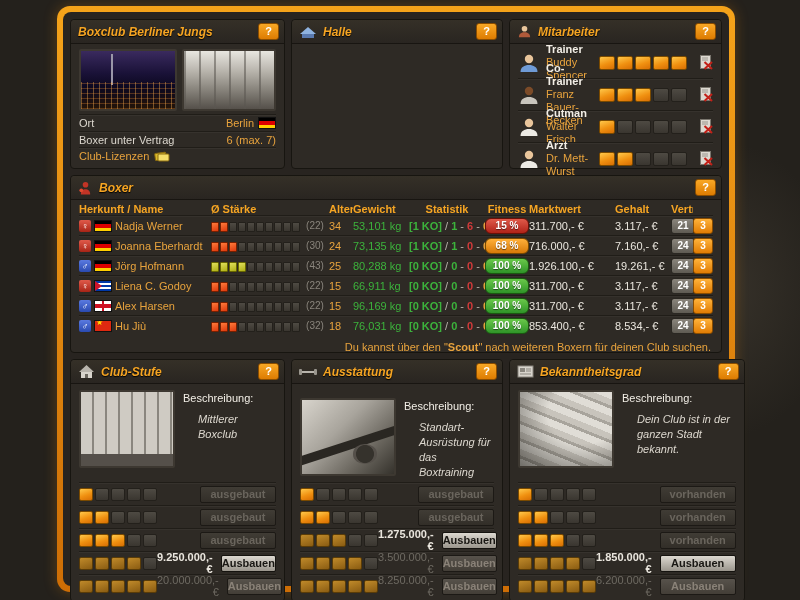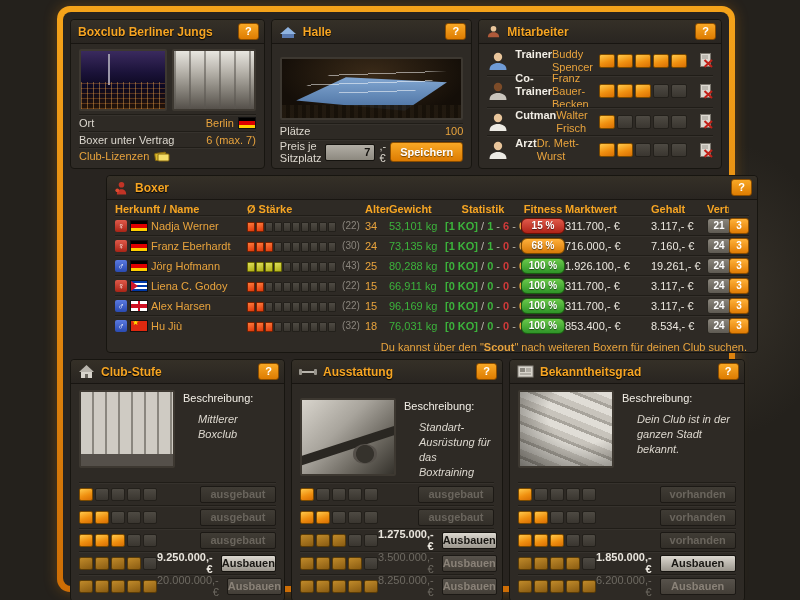--- a/index.html
+++ b/index.html
@@ -13,24 +13,24 @@
   .frame-inner{width:100%;height:100%;background:#282420;border-radius:8px;box-sizing:border-box;
          padding:7px;display:flex;flex-direction:column;gap:6px;}
   .row-top{display:flex;gap:6px;height:150px;}
   .row-mid{height:178px;}
   .row-bot{display:flex;gap:6px;flex:1;}
   .panel{background:#2e2a25;border:1px solid #171510;border-radius:4px;display:flex;flex-direction:column;
          box-shadow:inset 0 1px 0 rgba(255,255,255,.05);box-sizing:border-box;}
   .p-club,.p-stufe{width:215px;}
   .p-halle,.p-ausstattung{width:212px;gap:8px;}
   .p-mitarbeiter,.p-bekannt{flex:1;}
-  .p-boxer{width:100%;height:100%;margin-left:36px;}
+  .p-boxer{width:100%;height:100%;}
   .panel-header{height:23px;flex:0 0 23px;display:flex;align-items:center;gap:6px;padding:0 5px 0 7px;
          background:linear-gradient(#353027,#292521);border-bottom:1px solid #181511;border-radius:4px 4px 0 0;}
-  .panel-title{color:#f6a523;font-weight:bold;font-size:12px;text-shadow:0 1px 1px #000;}
+  .panel-title{color:#f6a523;font-weight:bold;font-size:12px;text-shadow:0 1px 1px #000;font-style:italic;}
   .hicon{display:inline-flex;align-items:center;}
   .help-btn{margin-left:auto;width:21px;height:17px;background:linear-gradient(#f9a825,#dd7c02);
          border:1px solid #8a4d00;border-radius:3px;color:#fff;font-weight:bold;font-size:11px;
          text-align:center;cursor:pointer;padding:0;line-height:15px;}
   .panel-body{flex:1;padding:3px 8px 4px;display:flex;flex-direction:column;min-height:0;}
   .info-row{display:flex;align-items:center;height:20px;border-top:1px solid #201d18;box-shadow:inset 0 1px 0 rgba(255,255,255,.04);}
   .info-row:first-child{border-top:none;box-shadow:none;}
   .lab{color:#ddd8cf;}
   .val{margin-left:auto;color:#e8a33d;display:inline-flex;align-items:center;gap:4px;}
   .link{color:#e8a33d;cursor:pointer;}
@@ -74,21 +74,21 @@
   .price-row{display:flex;align-items:center;height:24px;border-top:1px solid #201d18;box-shadow:inset 0 1px 0 rgba(255,255,255,.04);gap:4px;}
   .price-input{width:44px;height:15px;background:linear-gradient(#b2aea6,#8d897f);border:1px solid #15130f;
      border-radius:2px;color:#15130f;font-weight:bold;font-size:11px;text-align:right;padding:0 4px 0 0;
      font-family:"Liberation Sans",sans-serif;}
   .save-btn{margin-left:auto;height:20px;padding:0 9px;background:linear-gradient(#f9a825,#dd7c02);
      border:1px solid #8a4d00;border-radius:3px;color:#fff;font-weight:bold;font-size:11px;cursor:pointer;
      text-shadow:0 1px 1px rgba(0,0,0,.5);}
   
   .staff-row{display:flex;align-items:center;gap:6px;height:31px;border-top:1px solid #201d18;box-shadow:inset 0 1px 0 rgba(255,255,255,.04);}
   .staff-row:first-child{border-top:none;box-shadow:none;}
-  .staff-txt{display:flex;flex-direction:row;line-height:13px;}
+  .staff-txt{display:flex;flex-direction:column;line-height:13px;}
   .staff-role{color:#f2eee6;font-weight:bold;}
   .staff-name{color:#e8a33d;}
   .sq-row{display:flex;gap:2px;margin-left:auto;}
   .sq{width:16px;height:14px;border-radius:2px;box-sizing:border-box;}
   .sq-on{background:linear-gradient(160deg,#ffc84a 0%,#f09010 55%,#d86f04 100%);border:1px solid #7a4a00;}
   .sq-off{background:linear-gradient(#4e4a43,#3a3630);border:1px solid #23201b;}
   .doc{display:inline-flex;cursor:pointer;margin-left:7px;}
   
   .brow{display:grid;grid-template-columns:132px 118px 24px 56px 76px 44px 86px 56px 22px 20px;align-items:center;}
   .bhead{height:21px;color:#f6a523;font-weight:bold;border-bottom:1px solid #201d18;}
@@ -203,37 +203,20 @@
           <div class="panel-header">
             <span class="hicon">
               <svg width="18" height="14" viewBox="0 0 18 14">
                   <path d="M1 9 L9 2 L17 9 Z" fill="#8fb3e0"></path>
                   <rect x="3" y="9" width="12" height="4" fill="#5a7ab0"></rect>
                 </svg>
             </span>
             <span class="panel-title">Halle</span>
             <button class="help-btn">?</button>
           </div>
-          <div class="panel-body">
-            <div class="ring-thumb">
-              <div class="ring-mat"></div>
-                <div class="ring-ropes"></div>
-                <div class="ring-crowd"></div>
-            </div>
-            <div class="info-row">
-              <span class="lab">Plätze</span>
-              <span class="val">100</span>
-            </div>
-            <div class="price-row">
-              <span class="lab">Preis je Sitzplatz</span>
-              <input class="price-input" value="7" style="">
-              <span class="lab">,- €</span>
-              <button class="save-btn">Speichern</button>
-            </div>
-          </div>
         </div>
 
         <div class="panel p-mitarbeiter">
           <div class="panel-header">
             <span class="hicon">
               <svg width="15" height="15" viewBox="0 0 16 16">
                   <circle cx="8" cy="5" r="3" fill="#e9c59b"></circle>
                   <path d="M2 14c0-3.6 2.7-5.2 6-5.2s6 1.6 6 5.2z" fill="#b05a3a"></path>
                 </svg>
             </span>
@@ -411,21 +394,21 @@
       <span class="c ctr"><span class="fit fit-low">15 %</span></span>
       <span class="c r mv">311.700,- €</span>
       <span class="c r sal">3.117,- €</span>
       <span class="c ctr"><span class="vbadge">21</span></span>
       <span class="c ctr"><button class="ext">3</button></span>
     </div>
     <div class="brow bdata">
       <span class="c name-c">
         <span class="gi gi-f">♀</span>
         <span class="flag flag-de"></span>
-        <span class="bname">Franz Eberhardt</span>
+        <span class="bname">Joanna Eberhardt</span>
       </span>
       <span class="c">
         <span class="sqs">
                       <span class="bsq bsq-red"></span>
                       <span class="bsq bsq-red"></span>
                       <span class="bsq bsq-red"></span>
                       <span class="bsq bsq-off"></span>
                       <span class="bsq bsq-off"></span>
                       <span class="bsq bsq-off"></span>
                       <span class="bsq bsq-off"></span>

